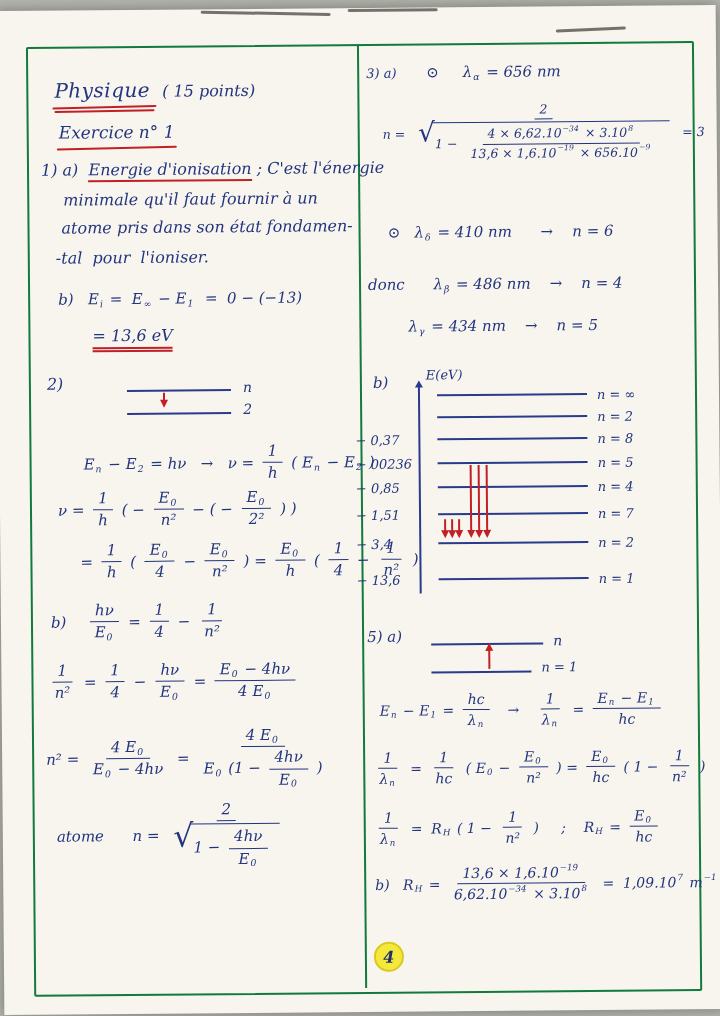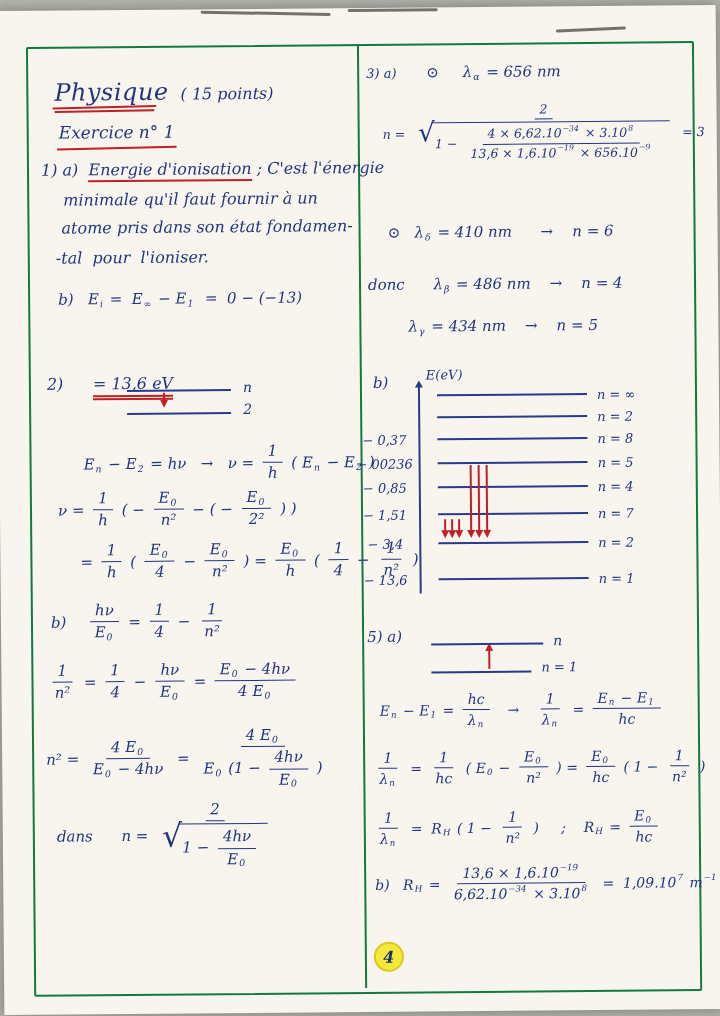--- a/index.html
+++ b/index.html
@@ -26,37 +26,37 @@
   .tk{white-space:pre;}
   .sb{font-size:0.62em;position:relative;top:0.5em;margin:0 2px 0 1px;}
   .sp{font-size:0.62em;position:relative;top:-0.55em;margin:0 2px 0 1px;}
   .frac{display:inline-flex;flex-direction:column;align-items:center;margin:0 4px;line-height:1.15;}
   .num{display:inline-flex;align-items:center;justify-content:center;padding:0 5px 2px;border-bottom:1.6px solid currentColor;}
   .den{display:inline-flex;align-items:center;justify-content:center;padding:2px 5px 0;}
   .sqrt{display:inline-flex;align-items:flex-start;}
   .rad{font-size:2.1em;line-height:1;font-style:normal;transform:translateY(-3px);}
   .bod{border-top:1.6px solid currentColor;padding:4px 8px 2px 3px;display:inline-flex;align-items:center;margin-left:-3px;}
 
-  .title-main{font-size:24px;letter-spacing:.5px;}
+  .title-main{font-size:20px;letter-spacing:.5px;}
   .title-suffix{font-size:16px;margin-left:12px;}
   .red-stroke{position:absolute;height:2px;background:#c12026;border-radius:2px;}
   .u-red{border-bottom:2px solid #c12026;padding-bottom:1px;}
   .uu-red{border-bottom:5px double #c12026;padding-bottom:2px;}
 
   .hline{position:absolute;height:2px;background:#2a3a8c;}
   .arrow-d{position:absolute;width:2px;background:#c12026;}
   .arrow-d::after{content:"";position:absolute;left:-3.5px;bottom:-7px;border:4.5px solid transparent;border-top:8px solid #c12026;}
   .arrow-u{position:absolute;width:2px;background:#c12026;}
   .arrow-u::before{content:"";position:absolute;left:-3.5px;top:-7px;border:4.5px solid transparent;border-bottom:8px solid #c12026;}
 
   .axis{position:absolute;width:2px;background:#2a3a8c;}
   .axis::before{content:"";position:absolute;left:-3.5px;top:-7px;border:4px solid transparent;border-bottom:7px solid #2a3a8c;}
   .axis-label{position:absolute;color:#24357f;font-style:italic;font-size:13px;}
   .lvl{position:absolute;left:356px;display:flex;align-items:center;height:14px;color:#24357f;font-style:italic;font-size:13px;}
-  .lvl-e{width:58px;text-align:center;padding-right:24px;white-space:pre;}
+  .lvl-e{width:58px;text-align:left;padding-right:24px;white-space:pre;}
   .lvl-line{width:150px;height:1.7px;background:#2a3a8c;}
   .lvl-n{margin-left:10px;white-space:pre;}
 
   .pagenum{
     position:absolute;width:26px;height:26px;border-radius:50%;
     background:#f4e83a;border:2px solid #d9c922;color:#1c2f6e;
     display:flex;align-items:center;justify-content:center;
     font-size:16px;font-weight:bold;font-style:italic;
   }
 </style>
@@ -95,21 +95,21 @@
 
   <div class="eq" style="left:60px;top:280px;">
       <span class="tk">b)   E</span>
       <span class="sb">i</span>
       <span class="tk"> =  E</span>
       <span class="sb">∞</span>
       <span class="tk"> − E</span>
       <span class="sb">1</span>
       <span class="tk">  =  0 − (−13)</span>
     </div>
-  <div class="line" style="left:94px;top:316px;margin-top:48px;">
+  <div class="line" style="left:94px;top:316px;">
     <span class="uu-red">= 13,6 eV</span>
   </div>
 
   <div class="line" style="left:48px;top:364px;">2)</div>
   <div class="hline" style="left:128px;top:380px;width:104px;"></div>
   <div class="line" style="left:244px;top:370px;font-size:14px;">n</div>
   <div class="hline" style="left:128px;top:403px;width:104px;"></div>
   <div class="line" style="left:244px;top:392px;font-size:14px;">2</div>
   <div class="arrow-d" style="left:164px;top:383px;height:12px;"></div>
 
@@ -274,21 +274,21 @@
             <span class="den">
               <span class="tk">E</span>
               <span class="sb">0</span>
             </span>
           </span>
           <span class="tk"> )</span>
         </span>
       </span>
     </div>
   <div class="eq" style="left:54px;top:792px;">
-      <span class="tk">dans      n = </span>
+      <span class="tk">atome      n = </span>
       <span class="frac">
         <span class="num">2</span>
         <span class="den">
           <span class="sqrt">
             <span class="rad">√</span>
             <span class="bod">
               <span class="tk">1 − </span>
               <span class="frac">
                 <span class="num">4hν</span>
                 <span class="den">

